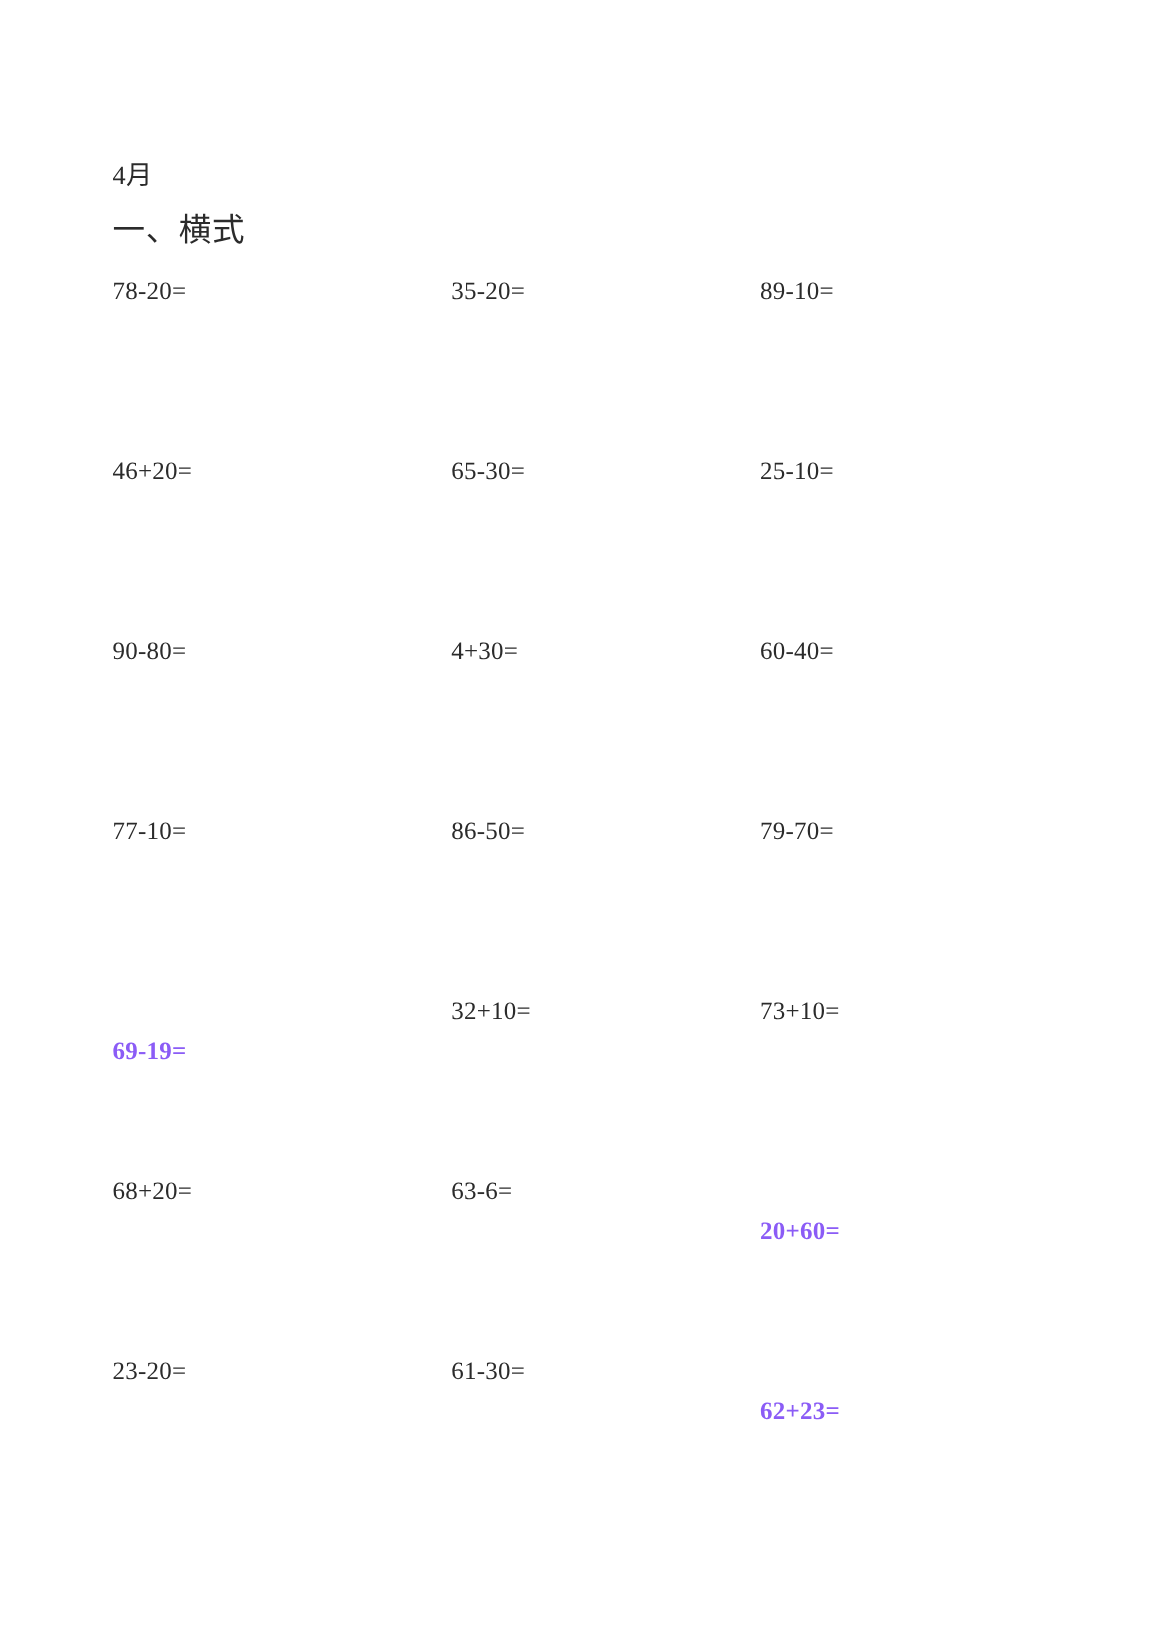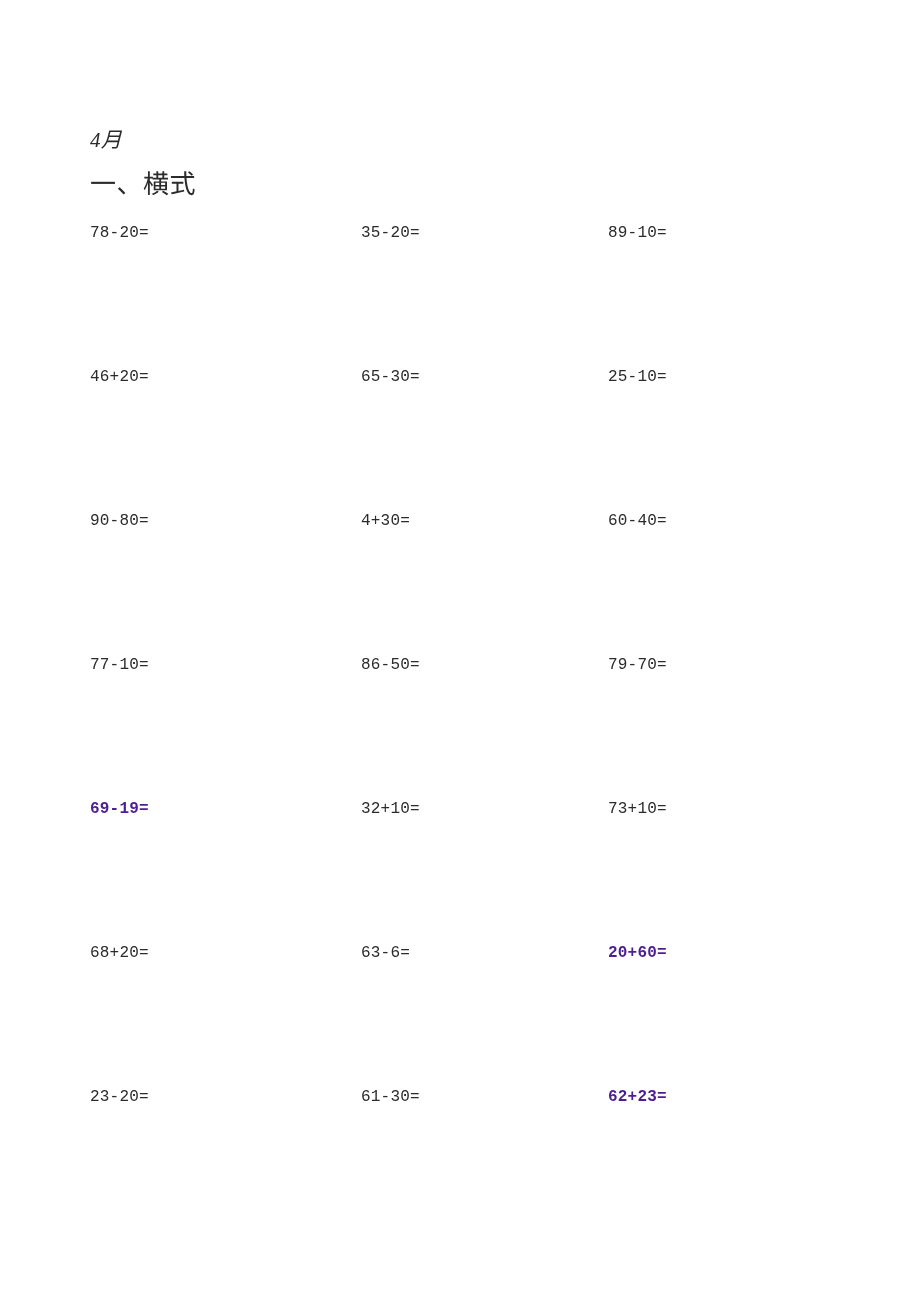--- a/index.html
+++ b/index.html
@@ -32,21 +32,20 @@
   }
 
   
   .heading-month {
     font-family: "Liberation Serif", "DejaVu Serif", serif;
     font-size: 21px;
     line-height: 44px;
     color: #2b2b2b;
     letter-spacing: 0.3px;
     white-space: nowrap;
-    font-style: italic;
   }
 
   .heading-section {
     font-family: "Liberation Serif", "DejaVu Serif", serif;
     font-size: 26px;
     line-height: 46px;
     color: #2b2b2b;
     letter-spacing: 0.5px;
     white-space: nowrap;
   }
@@ -57,36 +56,37 @@
   }
 
   .problem-row {
     position: relative;
     height: 144px;
   }
 
   .problem-cell {
     position: absolute;
     top: 0;
-    font-family: Liberation Mono, monospace;
-    font-size: 16px;
+    font-family: Liberation Serif, serif;
+    font-size: 20px;
     line-height: 30px;
     color: #2b2b2b;
     white-space: nowrap;
     letter-spacing: 0.2px;
     text-align: right;
   }
 
   .problem-cell.col-0 { left: 0px; }
   .problem-cell.col-1 { left: 271px; }
   .problem-cell.col-2 { left: 518px; }
 
   .problem-cell.is-bold {
     font-weight: bold;
-    color: #4c1d95;
+    color: #8b5cf6;
+    margin-top: 32px;
   }
 </style>
 </head>
 <body>
 
 <div class="page">
   <div class="sheet-body">
 
     <div class="heading-month">4月</div>
 

